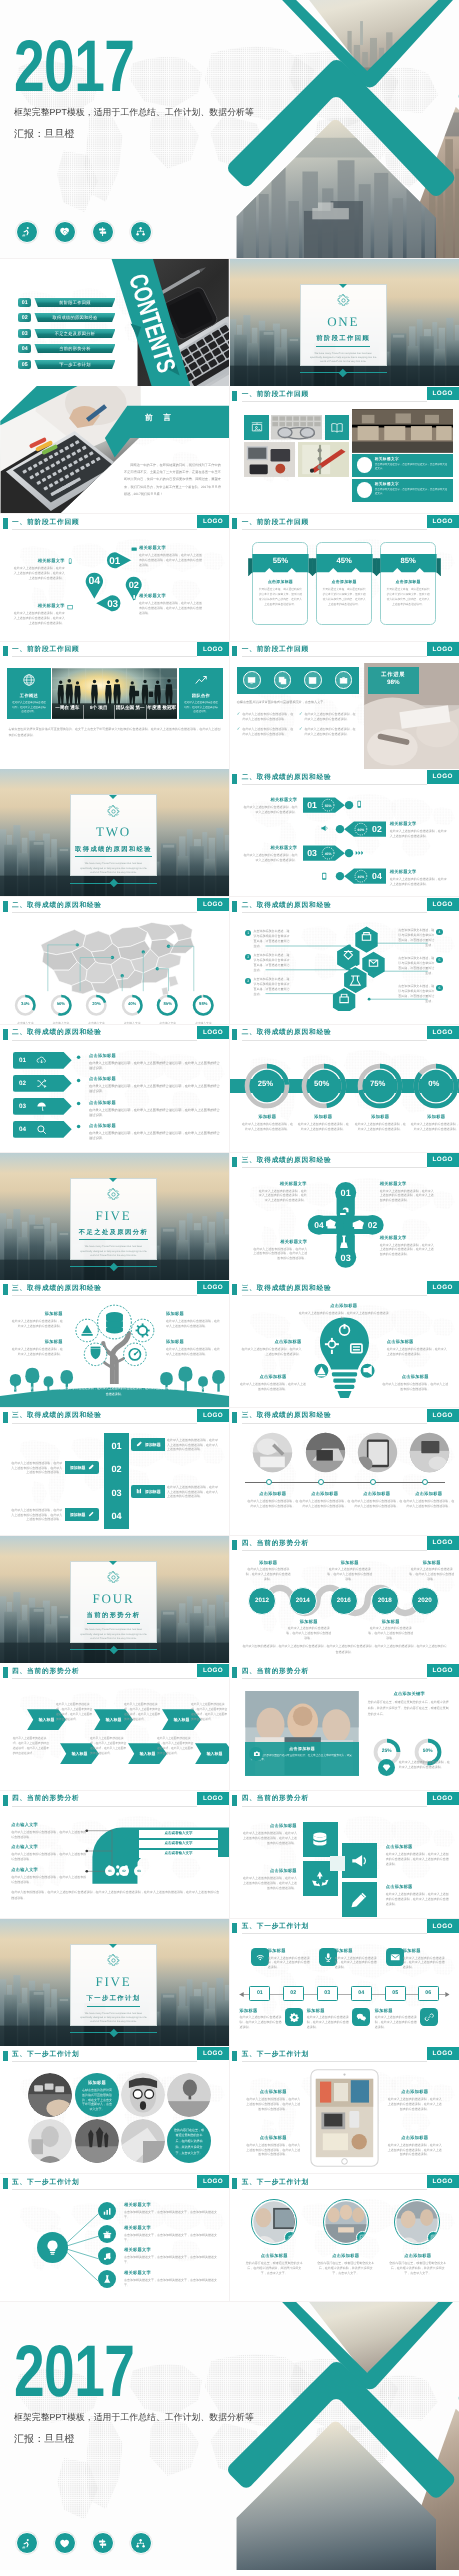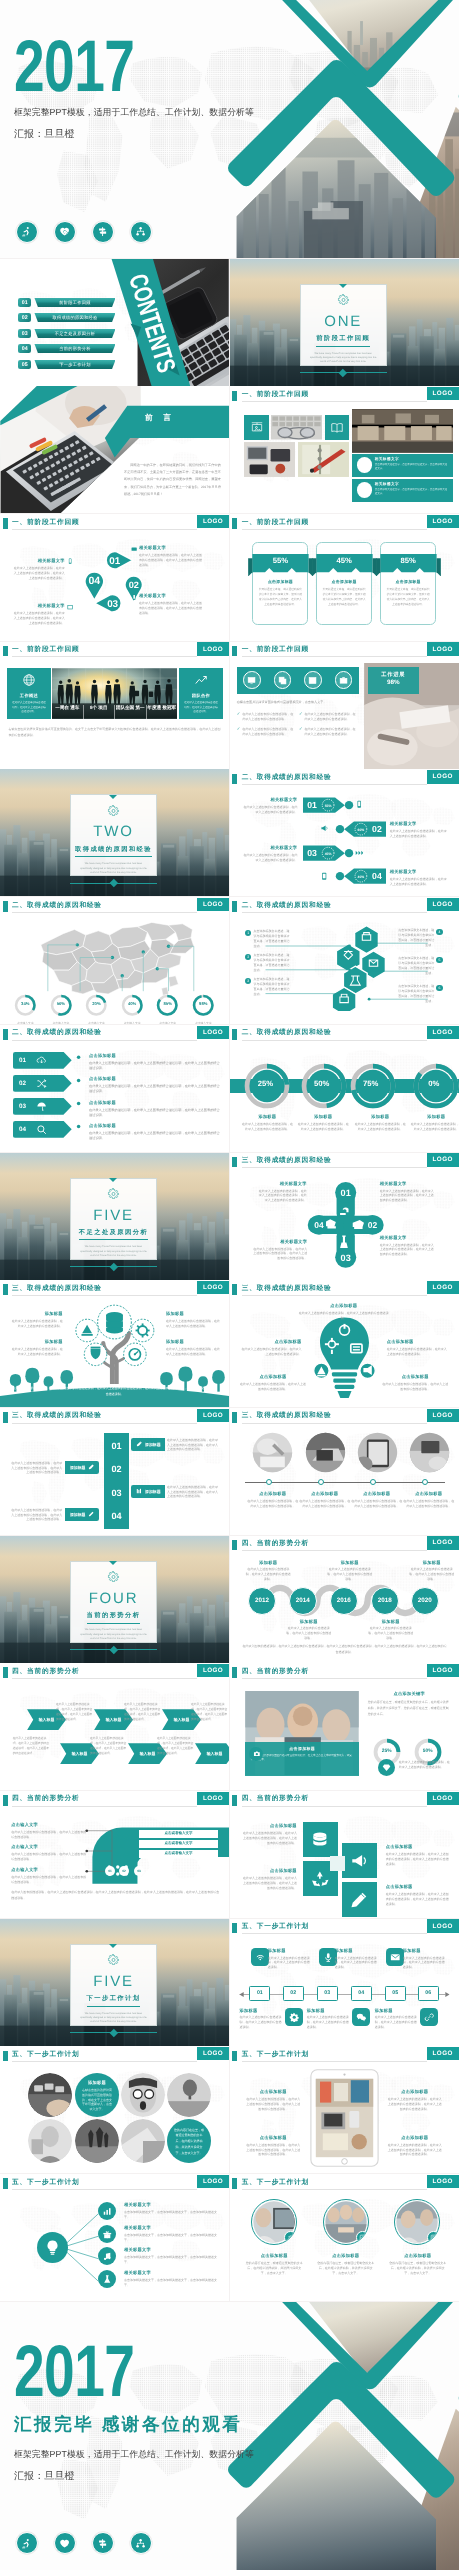--- a/index.html
+++ b/index.html
@@ -33,21 +33,21 @@
 .logo{position:absolute;right:0;top:0.7px;width:32px;height:13.4px;background:#16a09b;color:#fff;font-size:6.3px;font-weight:bold;letter-spacing:0.4px;display:flex;align-items:center;justify-content:center;font-family:"Liberation Sans Narrow","Liberation Sans",sans-serif}
 
 .c-word{position:absolute;z-index:9;font-size:22px;line-height:1;font-weight:bold;color:#fff;letter-spacing:0px;white-space:nowrap;transform-origin:0 0;left:149px;top:12px;font-family:"Liberation Sans",sans-serif;transform:rotate(72.5deg) scale(.84,1.18)}
 .c-row{position:absolute;display:flex;align-items:center;height:9.8px}
 .c-num{width:12.7px;height:9.8px;background:linear-gradient(135deg,#3bb3ae,#137a77);color:#fff;font-size:5.3px;font-weight:bold;display:flex;align-items:center;justify-content:center;border-radius:2.1px;font-family:"Liberation Sans",sans-serif}
 .c-lab{margin-left:3.5px;width:81px;height:9.1px;background:linear-gradient(180deg,#3cb2ad 0%,#229692 46%,#17817e 54%,#0f6d6a 100%);color:#fff;font-size:4.2px;display:flex;align-items:center;justify-content:center;letter-spacing:0.3px;clip-path:polygon(0 0,100% 0,calc(100% - 3.5px) 100%,3.5px 100%)}
 
 .dv-card{position:absolute;left:70px;top:25px;width:87px;height:82px;background:rgba(255,255,255,.93);border:0.7px solid #cfd9d8;display:flex;flex-direction:column;align-items:center}
 .dv-tri{position:absolute;left:50%;top:-0.7px;margin-left:-4.2px;width:0;height:0;border-left:4.2px solid transparent;border-right:4.2px solid transparent;border-top:4.9px solid #1d9b97}
 .dv-gear{margin-top:9.8px}
-.dv-num{font-size:15px;color:#2b9c99;letter-spacing:1.8px;margin-top:6.3px;font-family:Liberation Sans, sans-serif;font-weight:300}
+.dv-num{font-size:13px;color:#2b9c99;letter-spacing:1.8px;margin-top:6.3px;font-family:Liberation Serif, serif;font-weight:300}
 .dv-cn{font-size:6.3px;color:#1d8c8a;font-weight:bold;letter-spacing:1.4px;margin-top:4.2px;border-bottom:1px solid #1d9b97;padding-bottom:2.8px}
 .dv-en{font-size:2.5px;color:#9aa9a8;margin-top:4.9px;width:70px;text-align:center;line-height:1.75}
 .dv-bot{position:absolute;left:70px;top:111px;width:87px;height:5.6px}
 .dv-line{position:absolute;left:0;top:2.1px;width:87px;height:1.4px;background:#1d9b97}
 .dv-dia{position:absolute;left:50%;margin-left:-2.8px;top:0;width:5.6px;height:5.6px;background:#1d9b97}
 .tny{font-size:3px;color:#9a9a9a;line-height:1.6}
 .tny2{font-size:3.2px;color:#8f8f8f;line-height:1.65}
 .h6{font-size:4.2px;color:#1d8c8a;font-weight:bold;letter-spacing:0.3px}
 .cir{border-radius:50%;background:#1d9b97;display:flex;align-items:center;justify-content:center}
 .cir svg{fill:#fff}
@@ -1517,21 +1517,21 @@
   <div class="bdonut" style="left:14.8px"><svg viewBox="0 0 68 68">
             <circle cx="34" cy="34" r="24" fill="#1d9b97"></circle>
             <circle cx="34" cy="34" r="29.5" fill="none" stroke="#c3c3c3" stroke-width="7"></circle>
             <circle cx="34" cy="34" r="29.5" fill="none" stroke="#1d9b97" stroke-width="7" stroke-dasharray="44 176" transform="rotate(-90 34 34)"></circle>
           </svg><span class="bv">25%</span></div>
   <div class="bdonut" style="left:71px"><svg viewBox="0 0 68 68">
             <circle cx="34" cy="34" r="24" fill="#1d9b97"></circle>
             <circle cx="34" cy="34" r="29.5" fill="none" stroke="#c3c3c3" stroke-width="7"></circle>
             <circle cx="34" cy="34" r="29.5" fill="none" stroke="#1d9b97" stroke-width="7" stroke-dasharray="88 176" transform="rotate(-90 34 34)"></circle>
           </svg><span class="bv">50%</span></div>
-  <div class="bdonut" style="left:120px"><svg viewBox="0 0 68 68">
+  <div class="bdonut" style="left:127px"><svg viewBox="0 0 68 68">
             <circle cx="34" cy="34" r="24" fill="#1d9b97"></circle>
             <circle cx="34" cy="34" r="29.5" fill="none" stroke="#c3c3c3" stroke-width="7"></circle>
             <circle cx="34" cy="34" r="29.5" fill="none" stroke="#1d9b97" stroke-width="7" stroke-dasharray="132 176" transform="rotate(-90 34 34)"></circle>
           </svg><span class="bv">75%</span></div>
   <div class="bdonut" style="left:183px"><svg viewBox="0 0 68 68">
             <circle cx="34" cy="34" r="24" fill="#1d9b97"></circle>
             <circle cx="34" cy="34" r="29.5" fill="none" stroke="#c3c3c3" stroke-width="7"></circle>
             <circle cx="34" cy="34" r="29.5" fill="none" stroke="#1d9b97" stroke-width="7" stroke-dasharray="158 176" transform="rotate(-90 34 34)"></circle>
           </svg><span class="bv">0%</span></div>
   <div class="bdl" style="left:11.2px">
@@ -3041,21 +3041,20 @@
     </g>
     <g fill="#1d9b97">
       <path d="M380 -22 h19 L522 101 L645 -22 h19 L534 121 a12 12 0 0 1 -17 0 Z"></path>
       <path d="M684 -22 h19 L840 115 l-13 13 Z"></path>
       <path d="M327 246 a10 10 0 0 1 0-14 L470 89 a12 12 0 0 1 17 0 l156 157 a10 10 0 0 1 0 14 l-16 16 a10 10 0 0 1 -14 0 L485 141 a10 10 0 0 0 -14 0 L357 262 a10 10 0 0 1 -14 0 Z"></path>
       <path d="M655 130 a10 10 0 0 1 14 0 L830 291 l-30 30 L655 144 a10 10 0 0 1 0-14 Z"></path>
     </g>
   </svg>
   <div class="hero-txt">
     <div class="h-year">2017</div>
-    <div class="h-sub">汇报完毕 感谢各位的观看</div>
     <div class="h-desc">框架完整PPT模板，适用于工作总结、工作计划、数据分析等</div>
     <div class="h-desc2">汇报：旦旦橙</div>
   </div>
   <div class="h-icons">
     <div class="h-ic">
           <svg viewBox="0 0 24 24">
             <circle cx="14.5" cy="4.2" r="2.2"></circle>
             <path d="M13 7.4 L9.2 10.4 L5.4 12 L6.2 14 L10.6 12.2 L12.4 10.8 L13.6 14 L11.6 20 L13.8 20 L16.6 14.2 L14.6 10 Z"></path>
             <path d="M4 18.5 h5 v1.6 h-5z"></path>
             <path d="M2 20.6 h7 v1.4 h-7z"></path>

